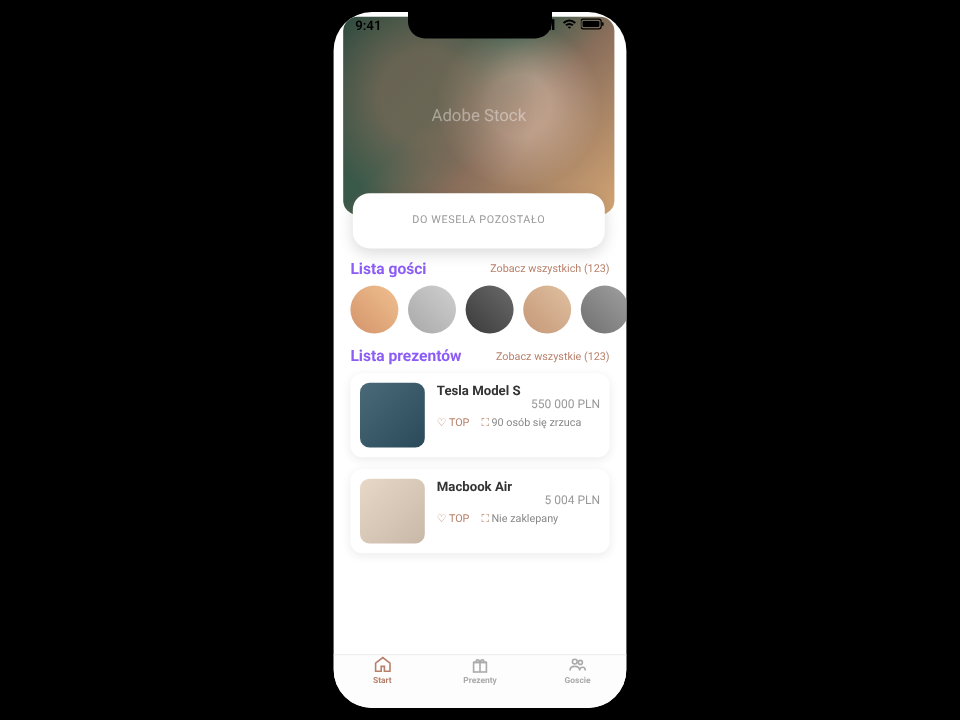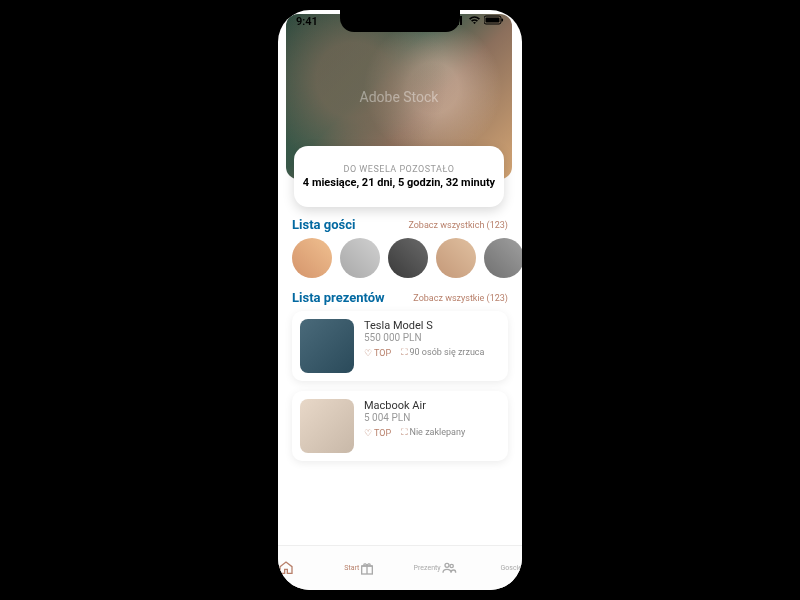--- a/index.html
+++ b/index.html
@@ -121,21 +121,21 @@
   }
   .section-head {
     display: flex;
     justify-content: space-between;
     align-items: center;
     margin-bottom: 6px;
   }
   .section-title {
     font-size: 13px;
     font-weight: 700;
-    color: #0369a1;
+    color: #8b5cf6;
   }
   .view-all {
     font-size: 9px;
     color: #b8806b;
     text-align: right;
   }
   .guests-row {
     display: flex;
     gap: 8px;
     margin-bottom: 12px;
@@ -162,44 +162,45 @@
   }
   .gift-img {
     width: 54px;
     height: 54px;
     border-radius: 8px;
     flex-shrink: 0;
   }
   .gi1 { background: linear-gradient(135deg,#4a6a7a,#2a4a5a); }
   .gi2 { background: linear-gradient(135deg,#e8d8c8,#c8b8a8); }
   .gift-info { flex: 1; }
-  .gift-name { font-size: 11px; font-weight: 400; color: #333; }
-  .gift-price { font-size: 10px; color: #999; margin-bottom: 4px; }
+  .gift-name { font-size: 11px; font-weight: 700; color: #333; }
+  .gift-price { font-size: 10px; color: #999; margin-bottom: 4px; text-align: right; }
   .gift-meta { display: flex; gap: 10px; align-items: center; font-size: 9px; color: #888; }
   .heart-icon, .gift-icon-sm { color: #b8806b; margin-right: 2px; }
   .top-label { color: #b8806b; font-weight: 400; }
   .tabbar {
     position: absolute;
     bottom: 0;
     left: 0;
     right: 0;
     height: 44px;
     display: flex;
     border-top: 1px solid #eee;
     background: #fdfdfd;
   }
   .tab {
     flex: 1;
     display: flex;
-    flex-direction: row;
+    flex-direction: column;
     align-items: center;
-    justify-content: space-between;
+    justify-content: flex-start;
     font-size: 7px;
     color: #aaa;
     gap: 1px;
+    font-weight: bold;
   }
   .tab.active { color: #b8806b; }
   .tab svg { width: 16px; height: 16px; }
 </style>
 </head>
 <body>
 
 <div class="phone">
   <div class="notch"></div>
 
@@ -227,21 +228,20 @@
           </svg>
       </span>
     </div>
   </div>
 
 
   <div class="hero">
     <div class="watermark">Adobe Stock</div>
     <div class="countdown-box">
       <div class="countdown-label">DO WESELA POZOSTAŁO</div>
-      <div class="countdown-time">4 miesiące, 21 dni, 5 godzin, 32 minuty</div>
     </div>
   </div>
 
   <div class="content">
     <div class="section-head">
       <span class="section-title">Lista gości</span>
       <span class="view-all">Zobacz wszystkich (123)</span>
     </div>
     <div class="guests-row">
       <div class="guest-avatar g1"></div>

